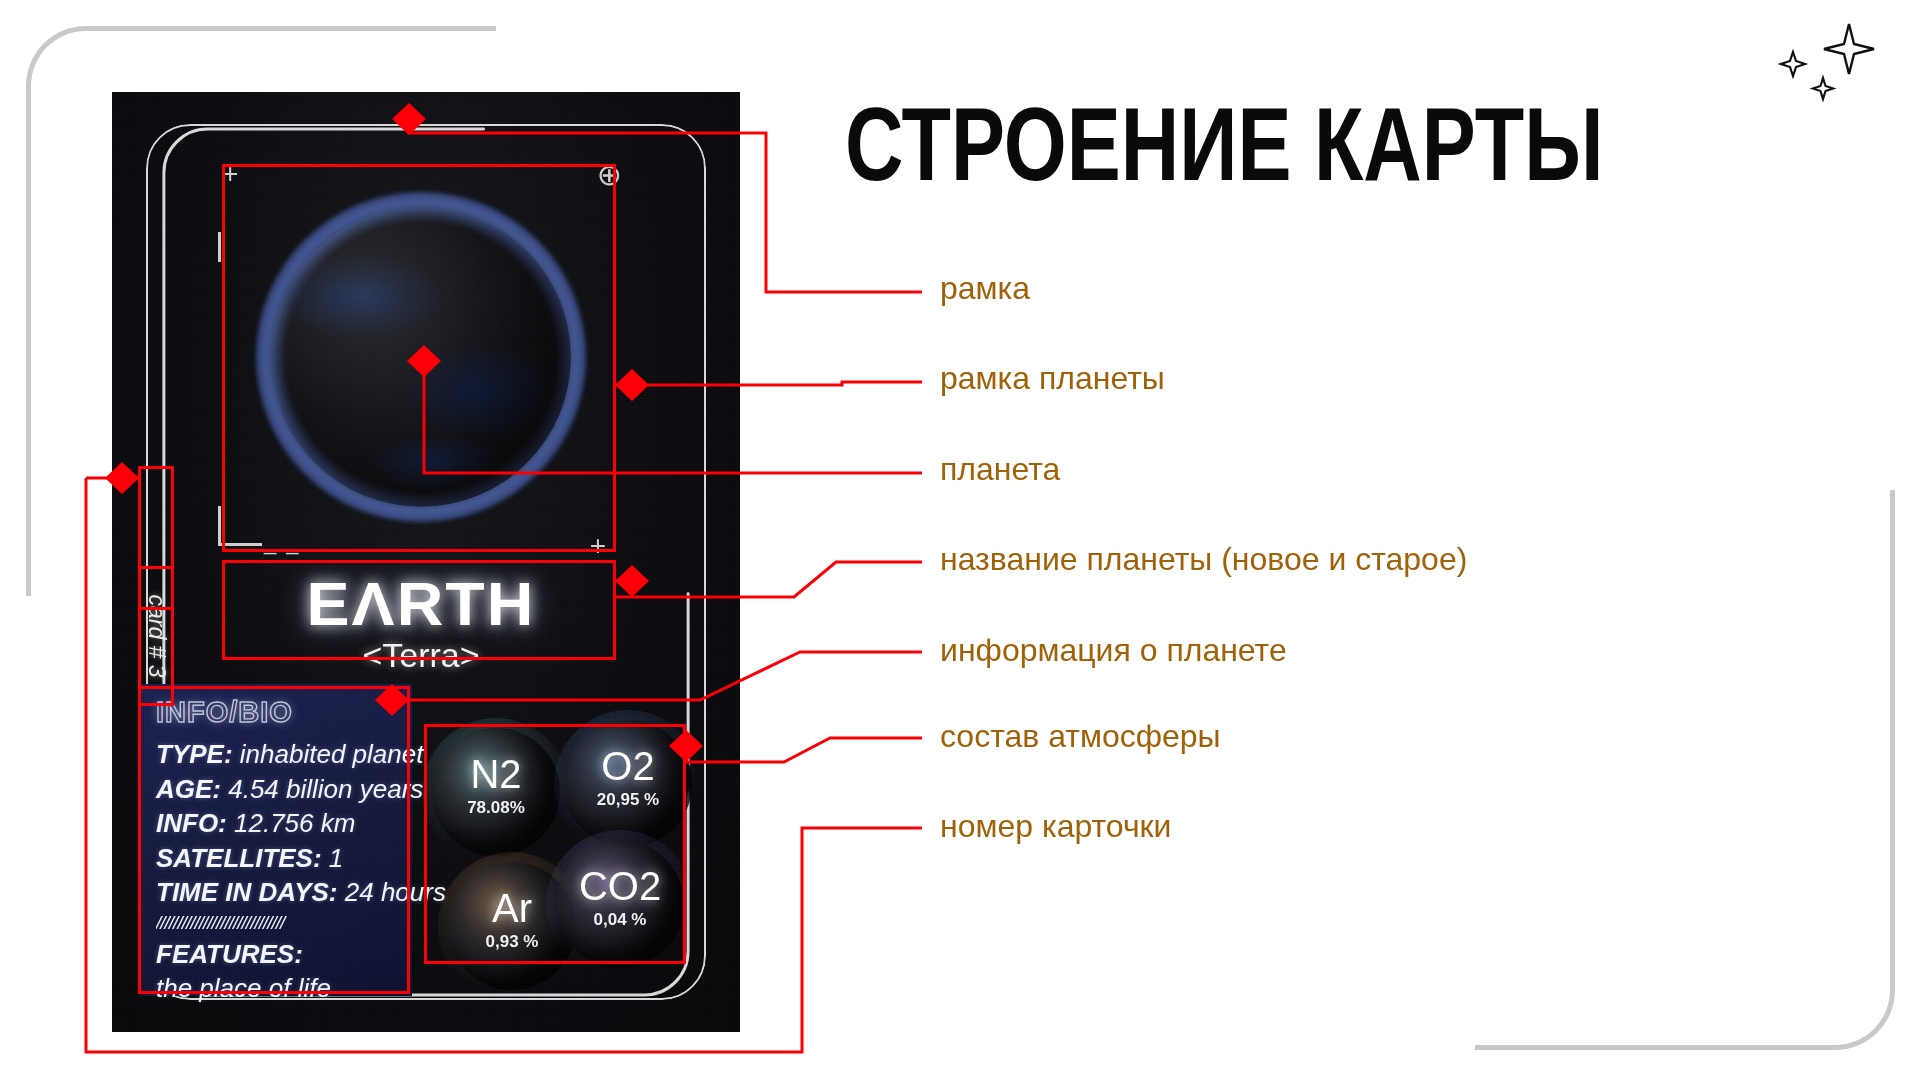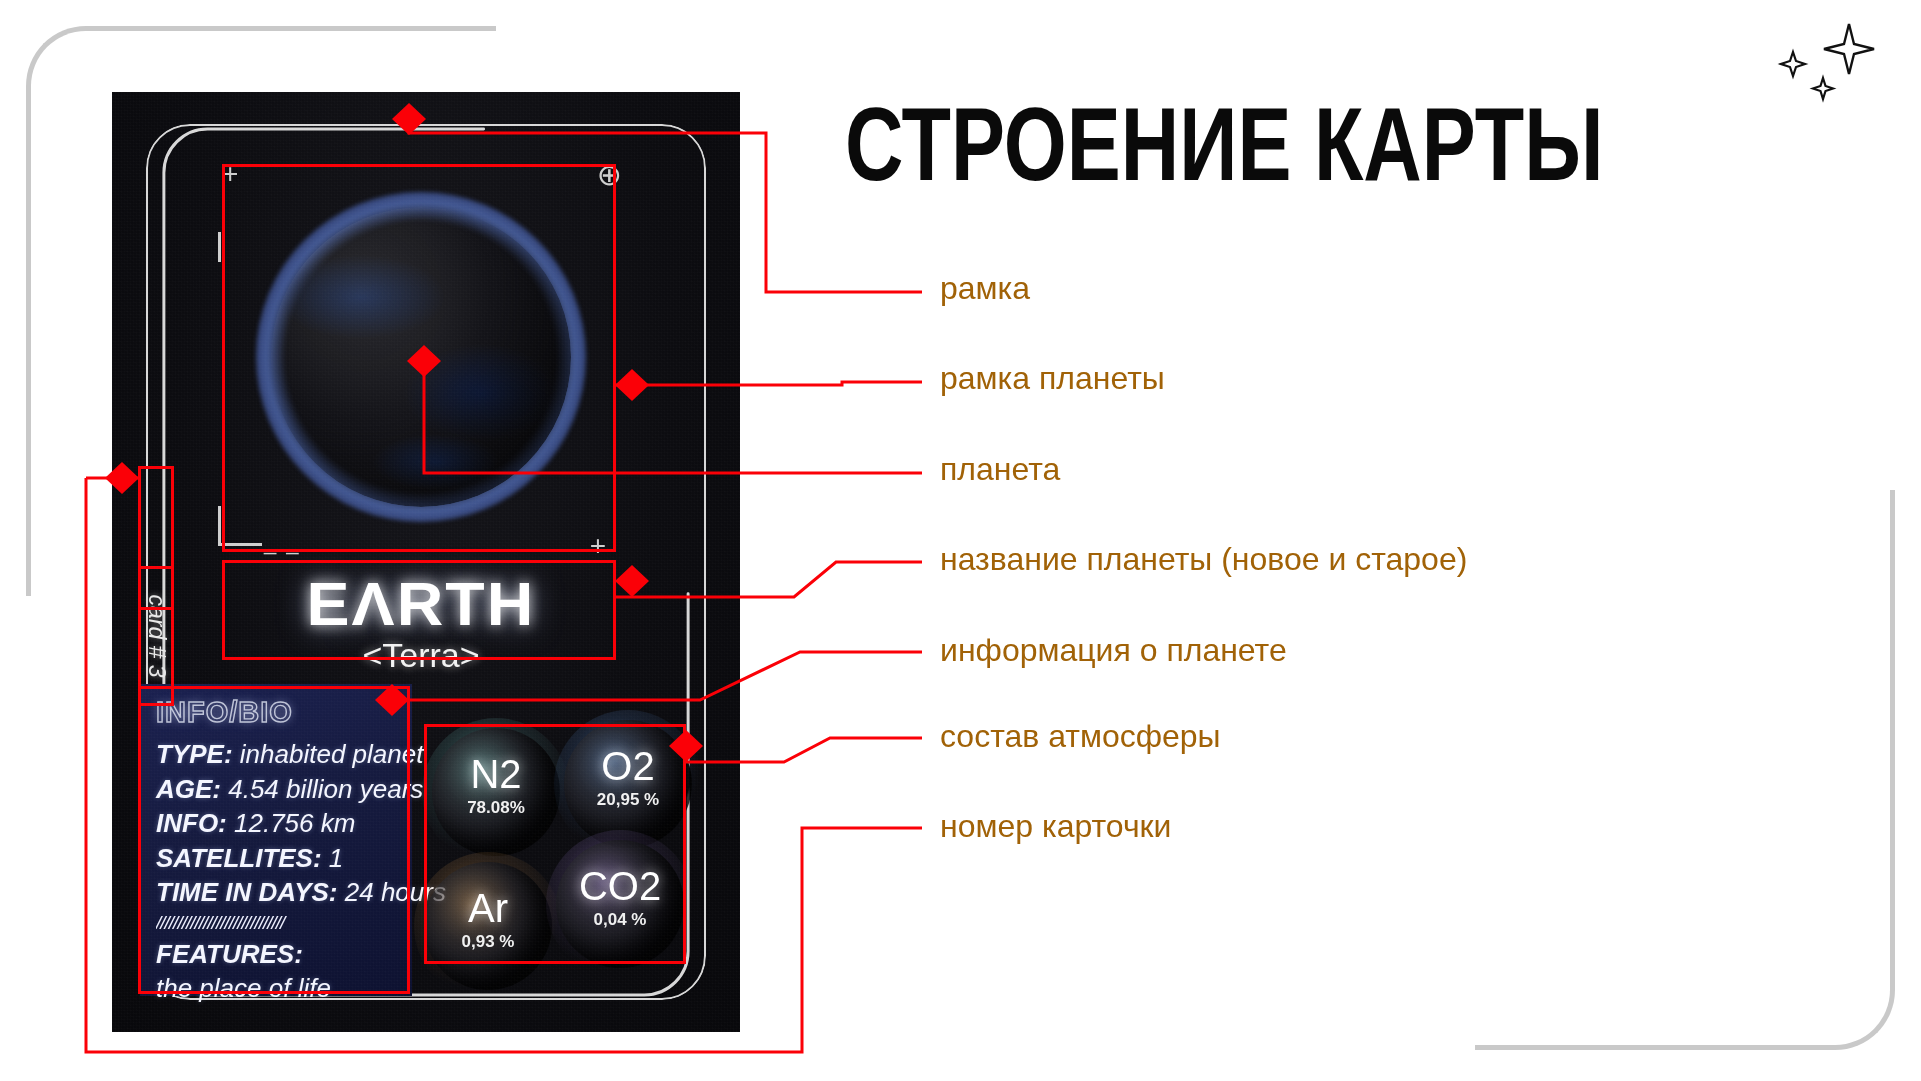--- a/index.html
+++ b/index.html
@@ -251,21 +251,21 @@
             <div class="orb"></div>
             <div class="lbl">N2</div>
             <div class="pct">78.08%</div>
           </div>
           <div class="bubble" style="left: 140px; top: 8px;">
             <div class="halo" style="background: radial-gradient(circle at 42% 34%, rgba(106, 168, 255, 0.4) 0%, rgba(106, 168, 255, 0.133) 34%, rgba(0, 0, 0, 0) 66%);"></div>
             <div class="orb"></div>
             <div class="lbl">O2</div>
             <div class="pct">20,95 %</div>
           </div>
-          <div class="bubble" style="left: 0; top: 150px;">
+          <div class="bubble" style="left: 24px; top: 150px;">
             <div class="halo" style="background: radial-gradient(circle at 42% 34%, rgba(232, 164, 87, 0.4) 0%, rgba(232, 164, 87, 0.133) 34%, rgba(0, 0, 0, 0) 66%);"></div>
             <div class="orb"></div>
             <div class="lbl">Ar</div>
             <div class="pct">0,93 %</div>
           </div>
           <div class="bubble" style="left: 132px; top: 128px;">
             <div class="halo" style="background: radial-gradient(circle at 42% 34%, rgba(176, 140, 240, 0.4) 0%, rgba(176, 140, 240, 0.133) 34%, rgba(0, 0, 0, 0) 66%);"></div>
             <div class="orb"></div>
             <div class="lbl">CO2</div>
             <div class="pct">0,04 %</div>

